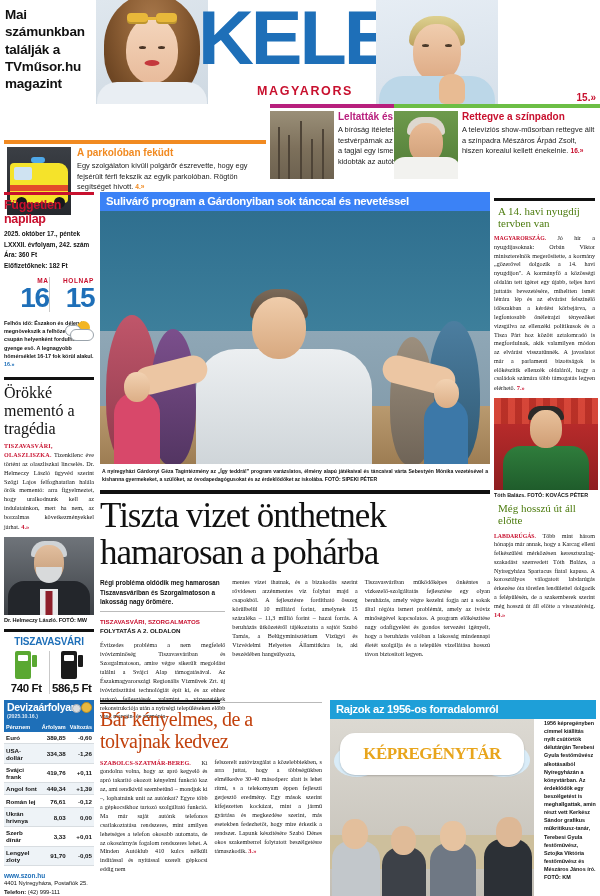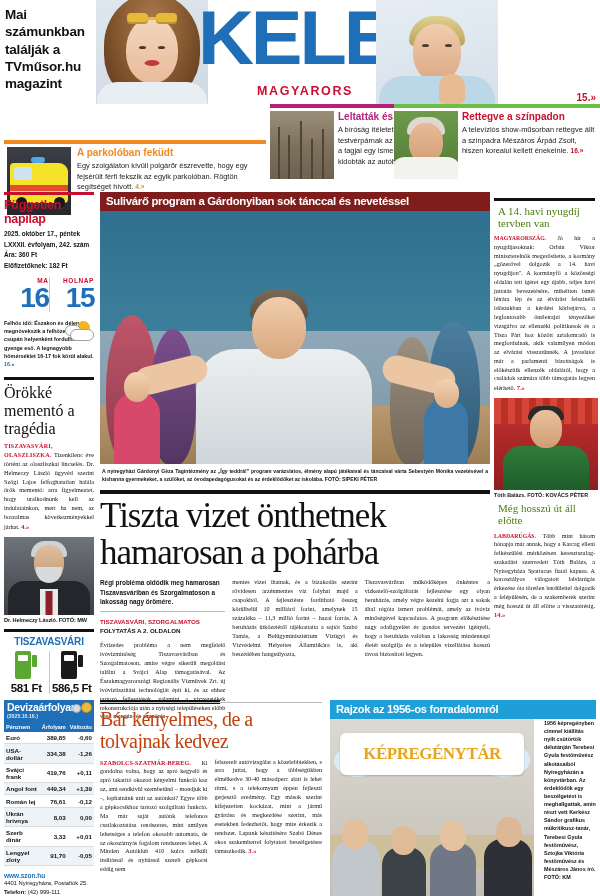--- a/index.html
+++ b/index.html
@@ -183,21 +183,21 @@
   .fx-table th.n, .fx-table td.n { text-align:right; }
   .fx-table td { font-size:6.2px; font-weight:bold; padding:2.2px 2px; border-bottom:1px solid #d8dde1; color:#111; }
   .fx-table tr:nth-child(even) td { background:#eef3f7; }
 
   .site { color:#1e6fb8; font-weight:bold; font-size:6.5px; margin-top:6px; }
   .addr { font-size:5.8px; line-height:1.5; color:#111; }
   .addr b { color:#111; }
 
   
   .center { position:absolute; left:100px; top:192px; width:390px; }
-  .lead-band { background:#7f1d1d; color:#fff; font-weight:bold; font-size:11.4px;
+  .lead-band { background:#3b82f6; color:#fff; font-weight:bold; font-size:11.4px;
     padding:3px 6px 4px; letter-spacing:-0.3px; }
   .lead-photo { position:relative; width:390px; height:253px; overflow:hidden;
     background:linear-gradient(180deg,#9fb6c4 0%,#7d96a6 100%); }
   .lp-floor { position:absolute; left:0; bottom:0; width:100%; height:58px; background:linear-gradient(180deg,#b99a6f 0%,#9d7d53 100%); }
   .lp-wall { position:absolute; left:0; top:0; width:100%; height:120px;
     background:linear-gradient(180deg,#2f6f8f 0%,#3d7f9b 100%); }
   .lp-blur { position:absolute; border-radius:50% 50% 42% 42%; }
   .lp-main-head { position:absolute; left:152px; top:86px; width:54px; height:62px; border-radius:48%;
     background:linear-gradient(180deg,#f0cdab 0%,#d7a87f 100%); }
   .lp-main-hair { position:absolute; left:150px; top:78px; width:58px; height:30px; border-radius:30px 30px 6px 6px;
@@ -232,21 +232,21 @@
   .lower .cols2 { display:flex; gap:7px; }
   .lower .cols2 > div { flex:1; }
 
   
   .panel { position:absolute; left:330px; top:700px; width:266px; }
   .panel-band { background:#1e9fd8; color:#fff; font-weight:bold; font-size:11.2px;
     padding:3px 6px 4px; letter-spacing:-0.3px; }
   .panel-photo { position:relative; width:204px; height:180px; overflow:hidden;
     background:linear-gradient(180deg,#dcd9d2 0%,#c2beb5 100%); float:left; }
   .kp-banner { position:absolute; left:10px; top:14px; width:184px; height:42px; background:#fff;
-    border-radius:6px; box-shadow:0 1px 2px rgba(0,0,0,.2); }
+    border-radius:15px; box-shadow:0 1px 2px rgba(0,0,0,.2); }
   .kp-text { position:absolute; left:50%; top:50%; transform:translate(-50%,-50%);
     font-family:"Liberation Serif", serif; font-weight:bold; font-size:17px; white-space:nowrap;
     color:#1e6fb8; letter-spacing:-0.5px; }
   .kp-text span { color:#e8a51c; }
   .kp-cloud { position:absolute; border-radius:50%; background:#d9ecf8; }
   .kp-table { position:absolute; left:0; bottom:30px; width:100%; height:34px; background:#cdbf9c; }
   .kp-p { position:absolute; bottom:0; border-radius:18px 18px 0 0; }
   .kp-ph { position:absolute; border-radius:46%; }
   .panel-side { float:right; width:56px; padding-left:4px; }
   .panel-side p { font-size:5.4px; line-height:1.5; font-weight:bold; color:#111; }
@@ -423,21 +423,21 @@
 
     <div class="rule-blk"></div>
     <div class="fuel-title">TISZAVASVÁRI</div>
     <div class="pumps">
       <div class="pump">
         <div class="pump-ico">
           <div class="pump-body" style="background:#5aa832;"></div>
           <div class="pump-scr"></div>
           <div class="pump-nz" style="background:#5aa832;"></div>
         </div>
-        <div class="pump-val">581 Ft</div>
+        <div class="pump-val">740 Ft</div>
       </div>
       <div class="pump">
         <div class="pump-ico">
           <div class="pump-body" style="background:#1b1b1b;"></div>
           <div class="pump-scr"></div>
           <div class="pump-nz" style="background:#1b1b1b;"></div>
         </div>
         <div class="pump-val">586,5 Ft</div>
       </div>
     </div>

